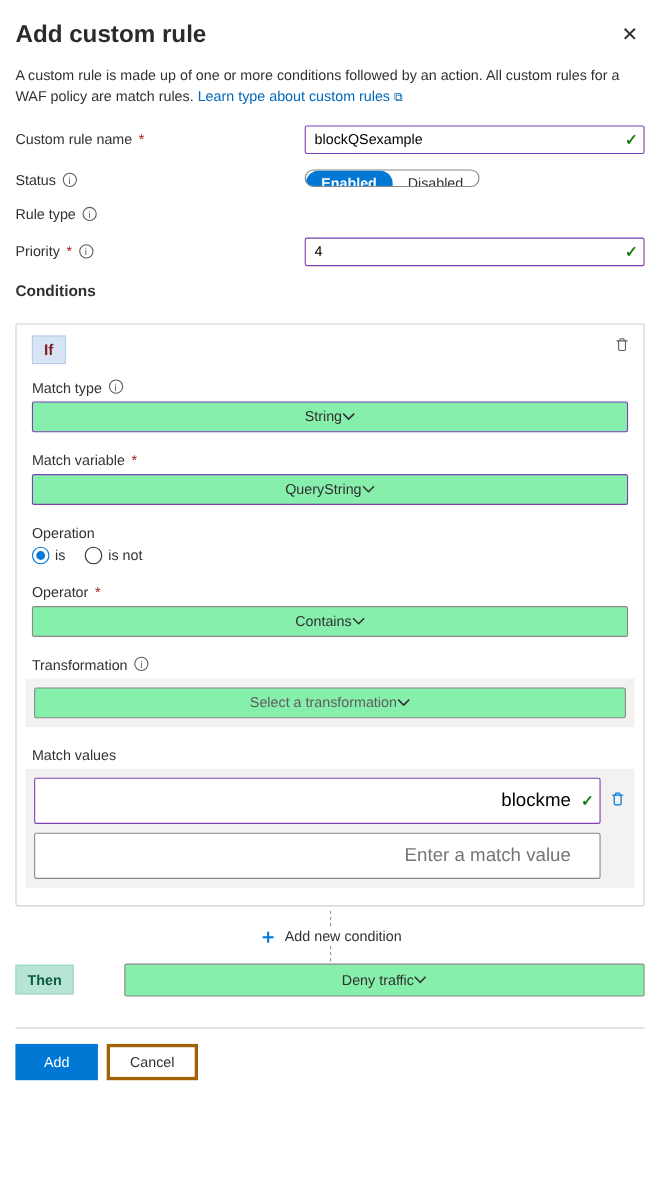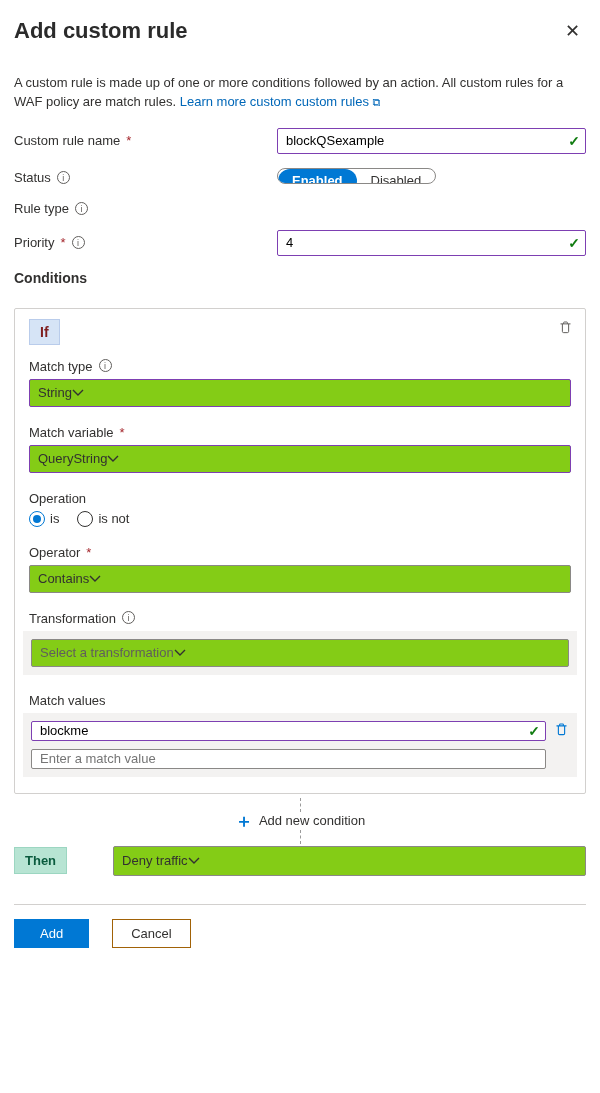--- a/index.html
+++ b/index.html
@@ -4,21 +4,21 @@
 <style>
   * { box-sizing: border-box; margin: 0; padding: 0; }
   body {
     font-family: "Segoe UI", Arial, sans-serif;
     font-size: 13px;
     color: #323130;
     background: #fff;
     width: 600px;
     padding: 18px 14px 20px 14px;
   }
-  .header-row { display: flex; justify-content: space-between; align-items: flex-end; margin-bottom: 30px; gap: 37px; }
+  .header-row { display: flex; justify-content: space-between; align-items: flex-end; margin-bottom: 16px; gap: 37px; }
   h1 { font-size: 22px; font-weight: 600; color: #2b2b2b; }
   .close-x { font-size: 18px; cursor: pointer; padding: 2px 6px; color: #323130; }
   .desc { font-size: 13px; line-height: 1.45; margin-bottom: 16px; }
   .desc a { color: #0067b8; text-decoration: none; }
   .ext-icon { font-size: 11px; color:#0067b8; }
   .req { color: #a4262c; }
   .form-row { display: flex; align-items: center; margin-bottom: 14px; }
   .form-label { width: 263px; font-size: 13px; display:flex; align-items:center; gap:6px; }
   .form-ctrl { flex: 1; }
   .info-icon {
@@ -44,61 +44,61 @@
   .cond-box { border:1px solid #d2d0ce; border-radius:2px; padding:10px 14px 16px 14px; position:relative; }
   .if-chip {
     display:inline-block; background:#d6e4f6; color:#7f1d1d; font-weight:600;
     padding:4px 10px; border:1px solid #b9cceb; margin-bottom:14px; font-size:14px;
   }
   .trash-top { position:absolute; top:10px; right:12px; color:#605e5c; cursor:pointer; }
   .field-block { margin-bottom: 18px; }
   .field-label { font-size:13px; margin-bottom:5px; display:flex; align-items:flex-start; gap:6px; }
   .select {
     width:100%; height:28px; border:1px solid #7d3fb2; border-radius:2px;
-    padding:0 8px; font-size:13px; display:flex; align-items:center; justify-content:flex-start;
-    cursor:pointer; background:#84cc16;
+    padding:0 8px; font-size:13px; display:flex; align-items:center; justify-content:center;
+    cursor:pointer; background:#86efac;
   }
   .select.grey { border-color:#8a8886; }
   .select.big { height:30px;margin-left:36px; }
   .chev { font-size:11px; }
   .chev svg { display:block; }
   .radio-row { display:flex; gap:18px; align-items:flex-end; margin-top:4px; }
   .radio-item { display:flex; align-items:center; gap:5px; cursor:pointer; }
   .radio-outer { width:16px; height:16px; border:1px solid #323130; border-radius:50%; display:flex; align-items:center; justify-content:center; }
   .radio-outer.sel { border-color:#0078d4; }
   .radio-dot { width:8px; height:8px; background:#0078d4; border-radius:50%; }
   .grey-band { background:#f3f2f1; padding:8px 8px 8px 8px; margin:0 -6px; }
   .transform-sel { border-color:#8a8886; color:#605e5c; }
   .mv-row { display:flex; align-items:center; gap:8px; }
   .mv-input-wrap { flex:1; position:relative; }
-  .mv-input { width:100%; height:20px; border:1px solid #7d3fb2; border-radius:2px; padding:0 26px 0 8px; font-size:13px; }
+  .mv-input { width:100%; height:42px; border:1px solid #7d3fb2; border-radius:2px; padding:0 26px 0 8px; font-size:17px;text-align:right; }
   .mv-input.plain { border-color:#8a8886; margin-top:8px; }
   .del-btn { color:#0078d4; cursor:pointer; font-size:15px; }
   .arrow-col { display:flex; flex-direction:column; align-items:center; margin:4px 0 2px 0; }
   .dash-line { width:0; height:14px; border-left:1px dashed #9a9a9a; }
   .add-cond { display:flex; align-items:center; gap:6px; color:#323130; font-size:13px; cursor:pointer; }
   .plus-blue { color:#0078d4; font-size:18px; font-weight:700; line-height:1; }
   .then-row { display:flex; align-items:center; gap:10px; margin-top:2px; }
   .then-chip { background:#b7e4d3; color:#0a5b3e; font-weight:600; padding:5px 10px; border:1px solid #9cd6c1; }
   .then-sel { flex:1; }
-  .footer { border-top:1px solid #d2d0ce; margin-top:28px; padding-top:14px; display:flex; gap:23px; }
+  .footer { border-top:1px solid #d2d0ce; margin-top:28px; padding-top:14px; display:flex; gap:8px; }
   .btn-primary { background:#0078d4; color:#fff; border:none; padding:6px 26px; font-size:13px; cursor:pointer; }
-  .btn-secondary { background:#fff; color:#323130; border:1px solid #a16207; padding:6px 18px; font-size:13px; cursor:pointer; }
+  .btn-secondary { background:#fff; color:#323130; border:3px solid #a16207; padding:6px 18px; font-size:13px; cursor:pointer; }
 </style>
 </head>
 <body>
 
 <div class="header-row">
   <h1>Add custom rule</h1>
   <span class="close-x">✕</span>
 </div>
 
 <p class="desc">
   <span>A custom rule is made up of one or more conditions followed by an action. All custom rules for a WAF policy are match rules. </span>
-  <a href="#"><span>Learn more custom custom rules</span> <span class="ext-icon">⧉</span></a>
+  <a href="#"><span>Learn type about custom rules</span> <span class="ext-icon">⧉</span></a>
 </p>
 
 <div class="form-row">
   <div class="form-label">
     <span>Custom rule name</span>
       <span class="req">*</span>
   </div>
   <div class="form-ctrl input-wrap">
     <input class="text-input" value="blockQSexample" style="">
     <span class="check-ic">✓</span>

